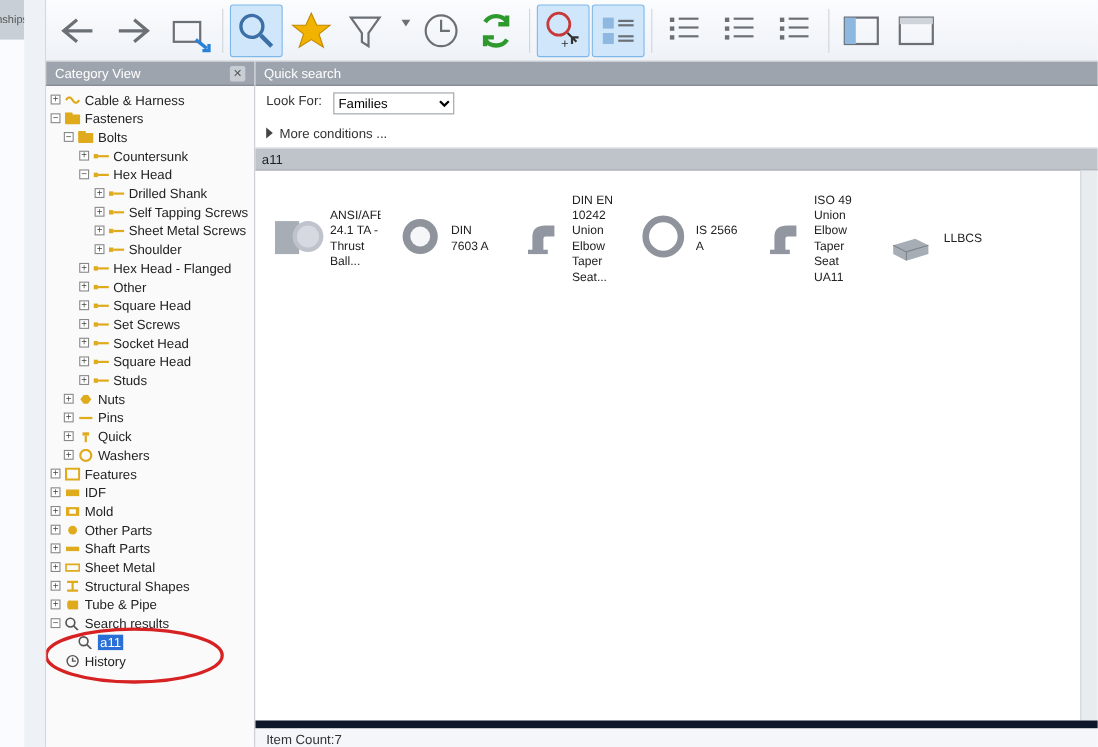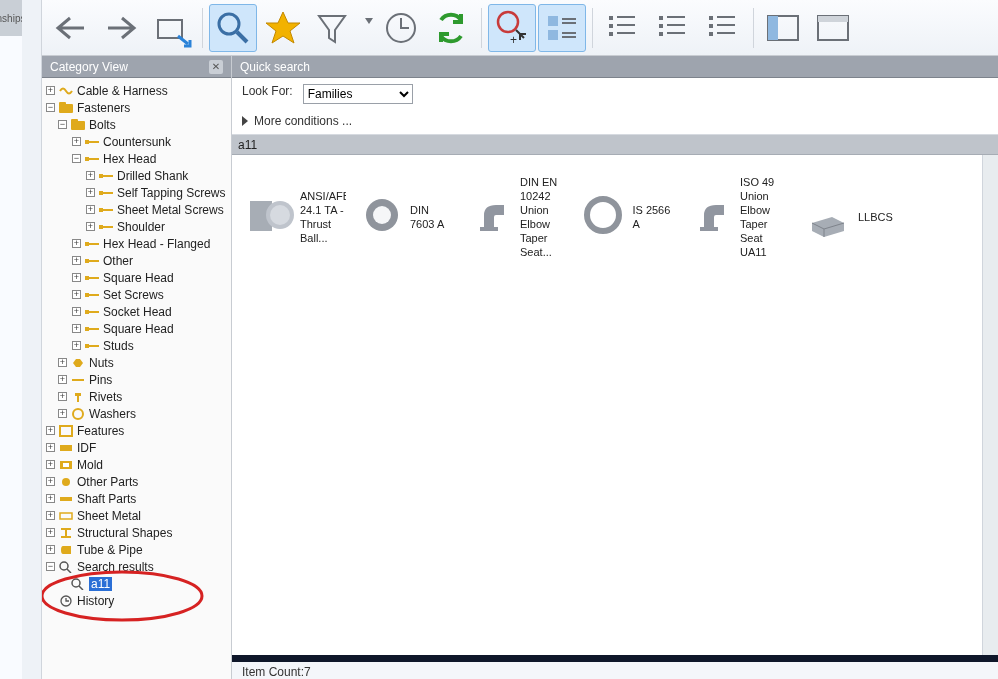--- a/index.html
+++ b/index.html
@@ -286,21 +286,21 @@
           <svg class="node-icon" width="14" height="12">
             <use href="#t-pin"></use>
           </svg>
           <span class="label">Pins</span>
         </div>
         <div class="tree-row indent-1">
           <span class="twisty">+</span>
           <svg class="node-icon" width="14" height="12">
             <use href="#t-rivet"></use>
           </svg>
-          <span class="label">Rivets</span>
+          <span class="label">Quick</span>
         </div>
         <div class="tree-row indent-1">
           <span class="twisty">+</span>
           <svg class="node-icon" width="14" height="12">
             <use href="#t-washer"></use>
           </svg>
           <span class="label">Washers</span>
         </div>
         <div class="tree-row indent-0">
           <span class="twisty">+</span>

